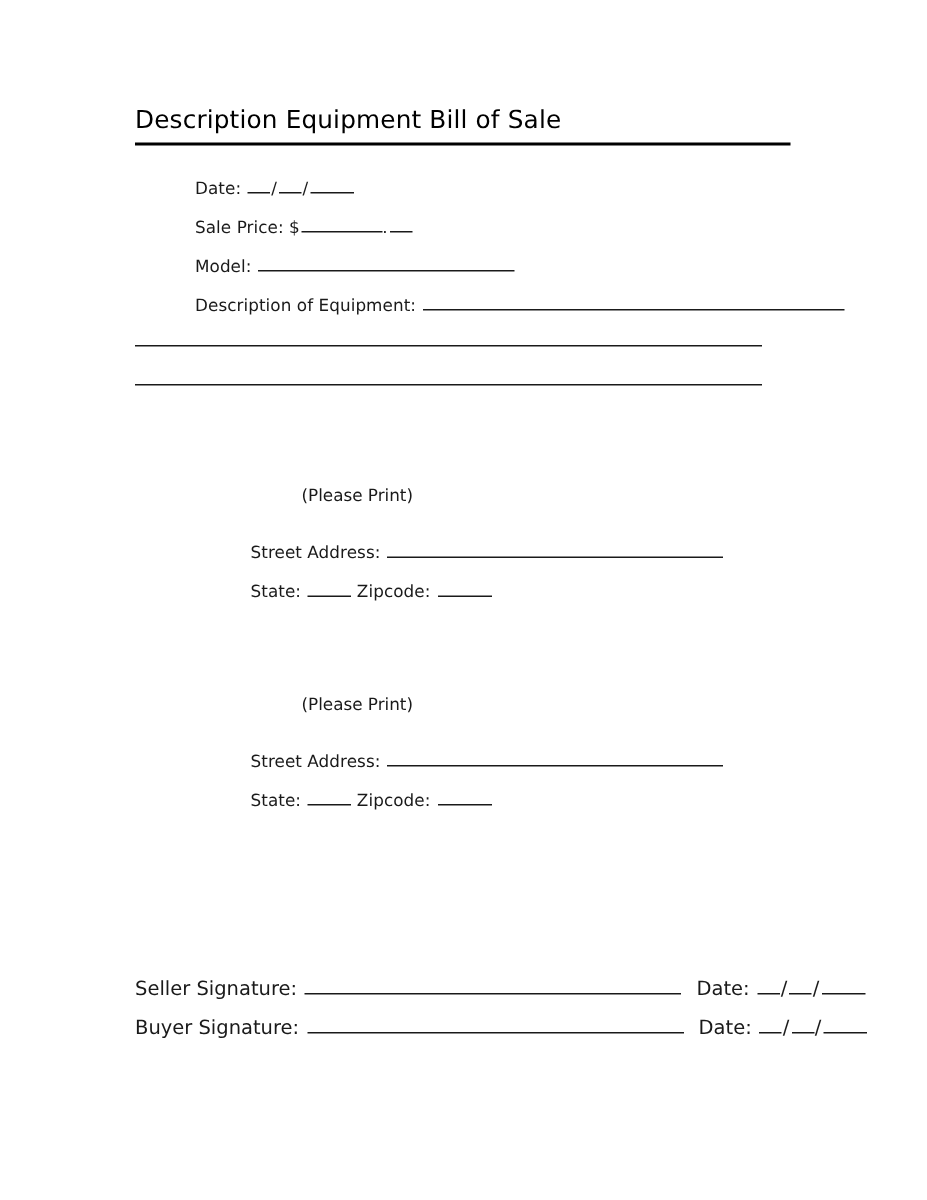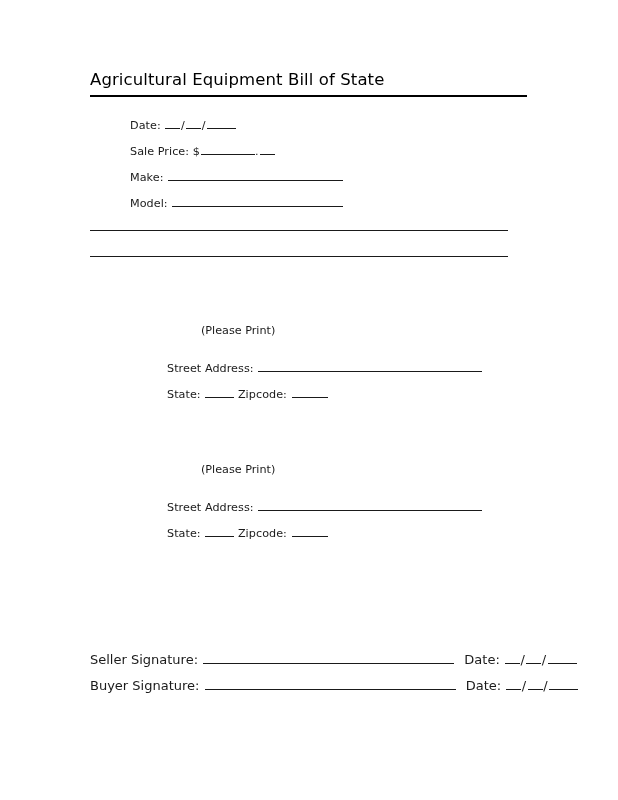--- a/index.html
+++ b/index.html
@@ -136,46 +136,46 @@
   .sig-date-label {
     padding-left: 6px;
   }
 </style>
 </head>
 <body>
 
 <div class="page">
 
   <div class="title-block">
-    <h1 class="doc-title">Agricultural Equipment Bill of State</h1>
+    <h1 class="doc-title">Description Equipment Bill of Sale</h1>
     <div class="title-rule"></div>
   </div>
 
   <div class="form-body">
 
     <div class="field-row">
       <span class="field-label">Date:</span>
       <span class="blank b-mm"></span><span class="slash">/</span><span class="blank b-dd"></span><span class="slash">/</span><span class="blank b-yyyy"></span>
     </div>
 
     <div class="field-row">
       <span class="field-label">Sale Price: $</span><span class="blank b-dollars"></span><span>.</span><span class="blank b-cents"></span>
     </div>
 
-    <div class="field-row">
-      <span class="field-label">Make:</span>
-      <span class="blank b-make"></span>
-    </div>
 
     <div class="field-row">
       <span class="field-label">Model:</span>
       <span class="blank b-model"></span>
     </div>
 
 
+    <div class="field-row">
+      <span class="field-label">Description of Equipment:</span>
+      <span class="blank b-desc-first"></span>
+    </div>
     <div class="desc-cont-row">
       <span class="desc-cont"></span>
     </div>
     <div class="desc-cont-row">
       <span class="desc-cont"></span>
     </div>
 
     <div class="gap-lg"></div>
 
     <div class="party-block">

